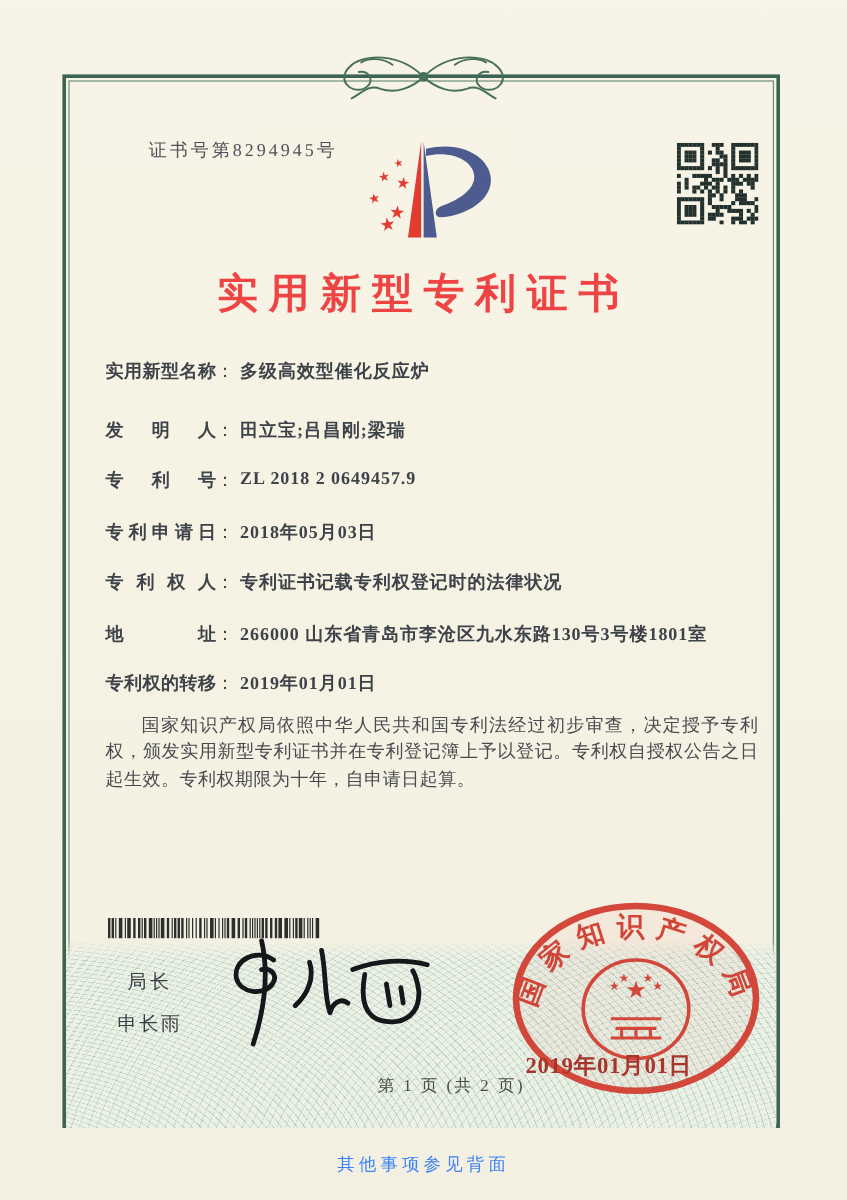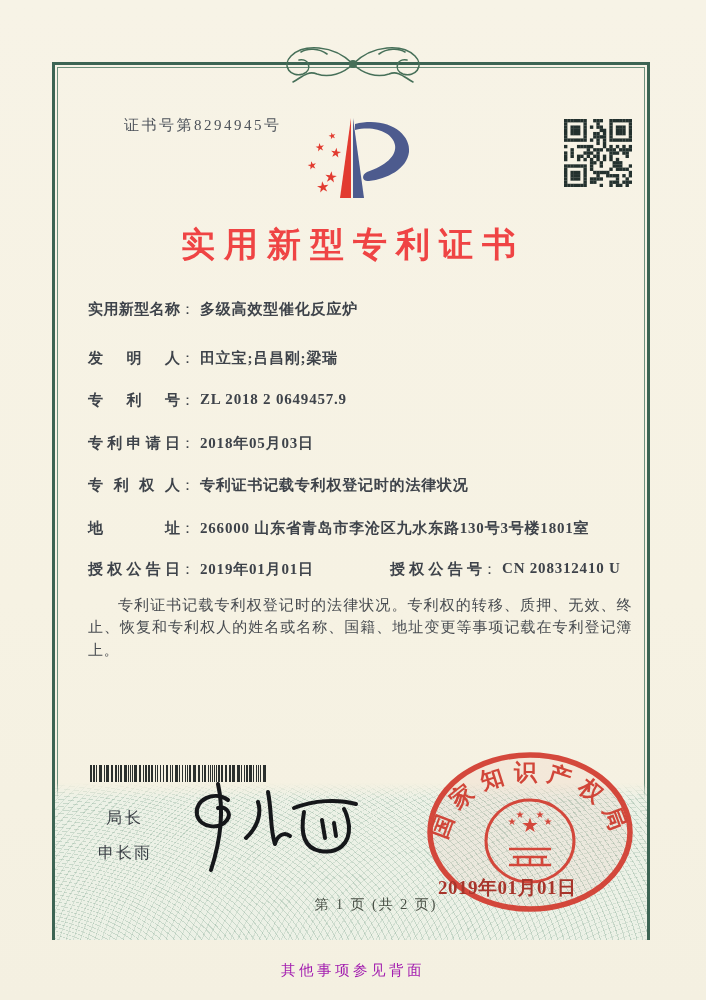--- a/index.html
+++ b/index.html
@@ -37,21 +37,21 @@
     background-image:
       repeating-radial-gradient(ellipse 900px 520px at -8% 135%, rgba(90,140,115,.25) 0 1px, transparent 1px 6px),
       repeating-radial-gradient(ellipse 900px 520px at 108% 140%, rgba(90,140,115,.17) 0 1px, transparent 1px 7px);
     -webkit-mask-image:linear-gradient(180deg,transparent 0,#000 16px);
     mask-image:linear-gradient(180deg,transparent 0,#000 16px);
   }
   .signer-title{left:106px;top:808px;font-size:16px;letter-spacing:3px;color:#3a3f45;text-align:center;}
   .signer-name{left:98px;top:843px;font-size:16px;letter-spacing:2px;color:#3a3f45;}
   .seal-date{left:438px;top:875px;font-size:19px;font-weight:bold;color:#a8352b;letter-spacing:0.5px;}
   .page-indicator{left:0;top:896px;width:100%;text-align:center;font-size:14px;letter-spacing:2px;color:#474e44;margin-left:23px;}
-  .back-note{left:0;top:961px;width:100%;text-align:center;font-size:14.5px;letter-spacing:3.5px;color:#a21caf;}
+  .back-note{left:0;top:961px;width:100%;text-align:center;font-size:14.5px;letter-spacing:3.5px;color:#3b82f6;}
   svg{display:block;}
 </style>
 </head>
 <body>
 
 <div class="abs frame"></div>
 
 <svg class="abs" style="left:243px;top:40px;" width="220" height="48" viewBox="0 0 220 48">
   <g stroke="#477059" fill="none" stroke-width="1.6" stroke-linecap="round">
     <circle cx="110" cy="24" r="4" fill="#477059" stroke="none"></circle>
@@ -340,28 +340,25 @@
 <div class="abs field-row" style="top:434px">
   <span class="flabel">专利申请日</span><span class="colon">：</span><span class="fvalue">2018年05月03日</span>
 </div>
 <div class="abs field-row" style="top:476px">
   <span class="flabel">专利权人</span><span class="colon">：</span><span class="fvalue">专利证书记载专利权登记时的法律状况</span>
 </div>
 <div class="abs field-row" style="top:519px">
   <span class="flabel">地址</span><span class="colon">：</span><span class="fvalue">266000 山东省青岛市李沧区九水东路130号3号楼1801室</span>
 </div>
 <div class="abs field-row" style="top:560px">
-  <span class="flabel">授权公告日</span><span class="colon">：</span><span class="fvalue">2019年01月01日</span>
-  <span class="gazette">
-    <span class="flabel">授权公告号</span><span class="colon">：</span><span class="fvalue">CN 208312410 U</span>
-  </span>
+  <span class="flabel">专利权的转移</span><span class="colon">：</span><span class="fvalue">2019年01月01日</span>
 </div>
 
 <div class="abs paras">
-  <p>专利证书记载专利权登记时的法律状况。专利权的转移、质押、无效、终止、恢复和专利权人的姓名或名称、国籍、地址变更等事项记载在专利登记簿上。</p>
+  <p>国家知识产权局依照中华人民共和国专利法经过初步审查，决定授予专利权，颁发实用新型专利证书并在专利登记簿上予以登记。专利权自授权公告之日起生效。专利权期限为十年，自申请日起算。</p>
 </div>
 
 <div class="abs guilloche"></div>
 
 <svg id="barcode" class="abs" style="left:90px;top:765px;" width="178" height="17" viewBox="0 0 178 17">
     <rect x="0" y="0" width="2" height="17" fill="#2b302e"></rect>
     <rect x="3" y="0" width="2" height="17" fill="#2b302e"></rect>
     <rect x="6" y="0" width="1" height="17" fill="#2b302e"></rect>
     <rect x="9" y="0" width="3" height="17" fill="#2b302e"></rect>
     <rect x="14" y="0" width="1" height="17" fill="#2b302e"></rect>

